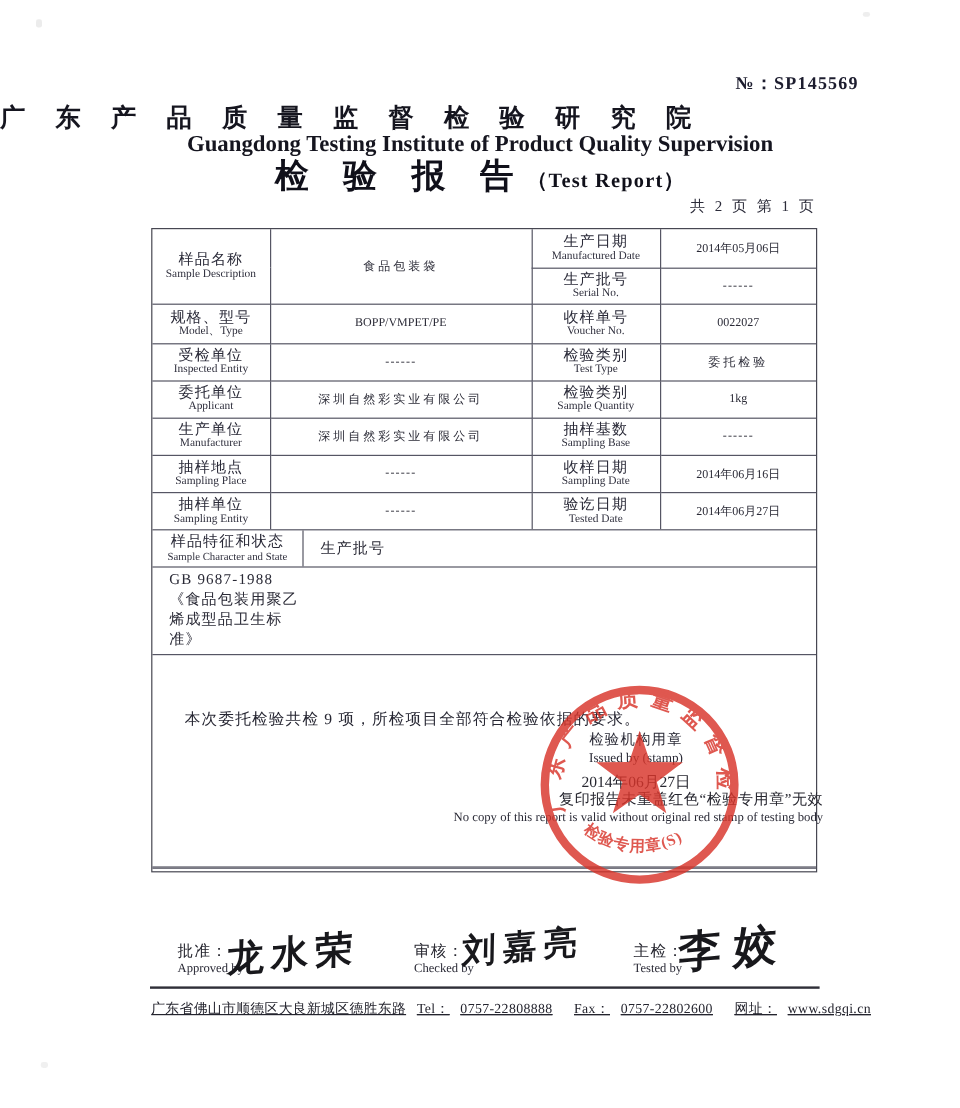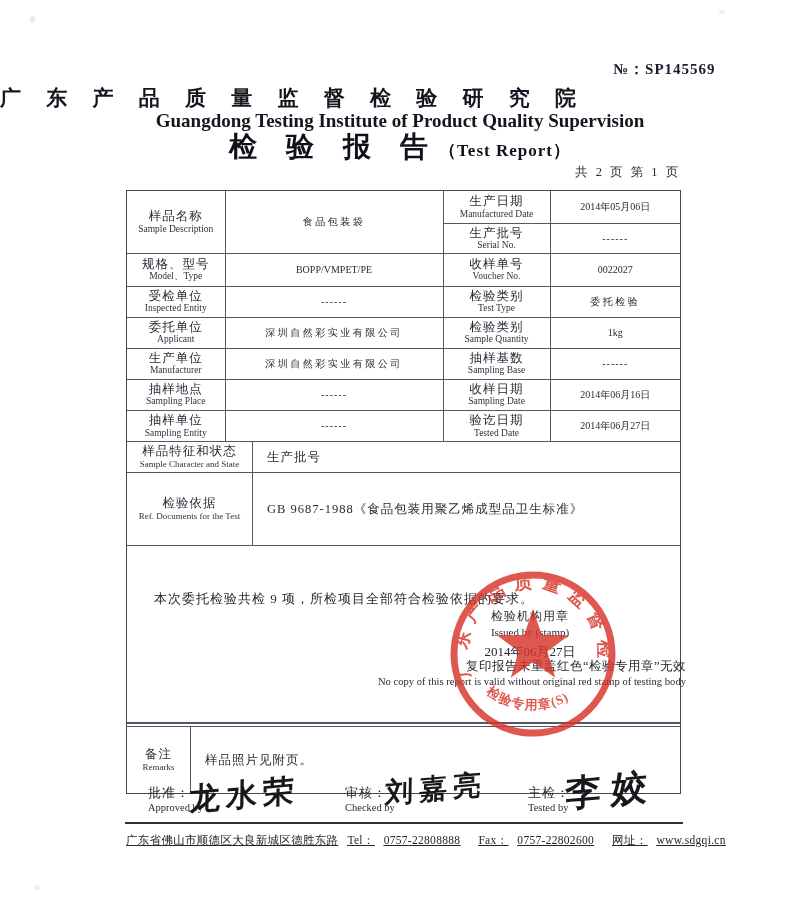--- a/index.html
+++ b/index.html
@@ -197,24 +197,20 @@
 
   <div class="wide-row row-character">
     <div class="wl">
         <span class="cn">样品特征和状态</span>
         <span class="en">Sample Character and State</span>
       </div>
     <div class="wv">生产批号</div>
   </div>
 
   <div class="wide-row row-basis">
-    <div class="wl">
-        <span class="cn">检验依据</span>
-        <span class="en">Ref. Documents for the Test</span>
-      </div>
     <div class="wv">GB 9687-1988《食品包装用聚乙烯成型品卫生标准》</div>
   </div>
 
   <div class="box-conclusion">
     <div class="concl-body">本次委托检验共检 9 项，所检项目全部符合检验依据的要求。</div>
 
     <div class="stamp-line1">检验机构用章</div>
     <div class="stamp-line2">Issued by (stamp)</div>
     <div class="stamp-line3">2014年06月27日</div>
     <div class="stamp-line4">复印报告未重盖红色“检验专用章”无效</div>
@@ -229,27 +225,20 @@
         <textPath href="#arcTop">广东产品质量监督检验研究院</textPath>
       </text>
       <text fill="#d8342a" font-size="13" font-weight="bold" letter-spacing="1" font-family="Liberation Serif, serif">
         <textPath href="#arcBottom">检验专用章(S)</textPath>
       </text>
     </svg>
   </div>
 
   <div class="spacer"></div>
 
-  <div class="wide-row row-remarks" style="border-top:1px solid #565664;">
-    <div class="wl">
-        <span class="cn">备注</span>
-        <span class="en">Remarks</span>
-      </div>
-    <div class="wv">样品照片见附页。</div>
-  </div>
 </div>
 
 <div class="abs sign-block">
   <div class="sig-group g-approved">
     <div class="cn">批准：</div>
     <div class="en">Approved by</div>
   </div>
   <div class="sig-name n-approved">龙水荣</div>
 
   <div class="sig-group g-checked">

